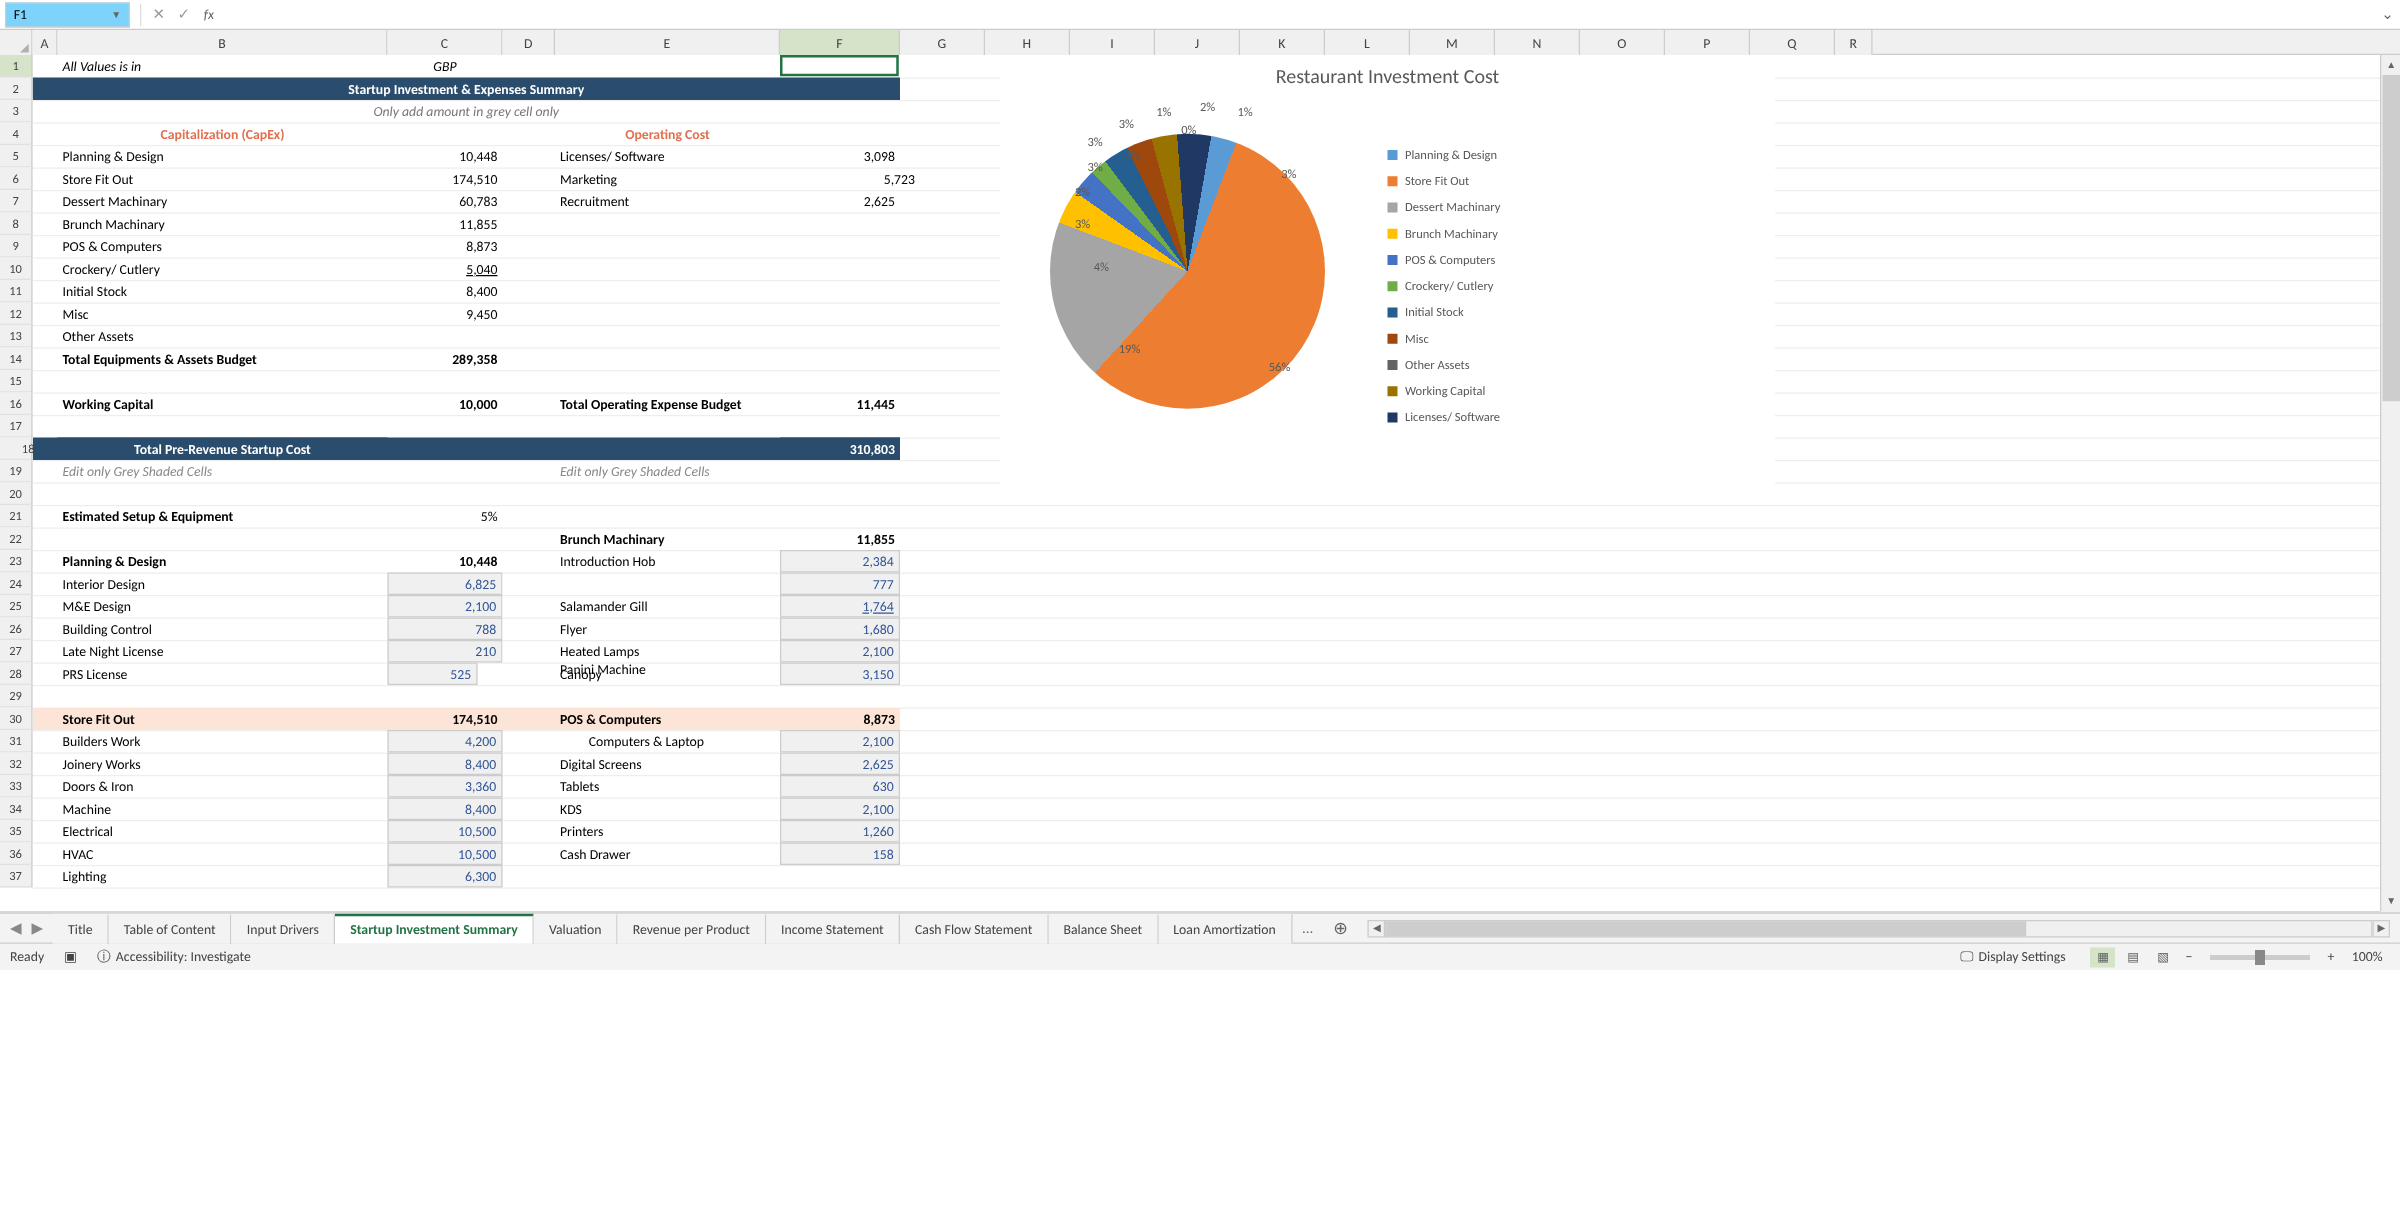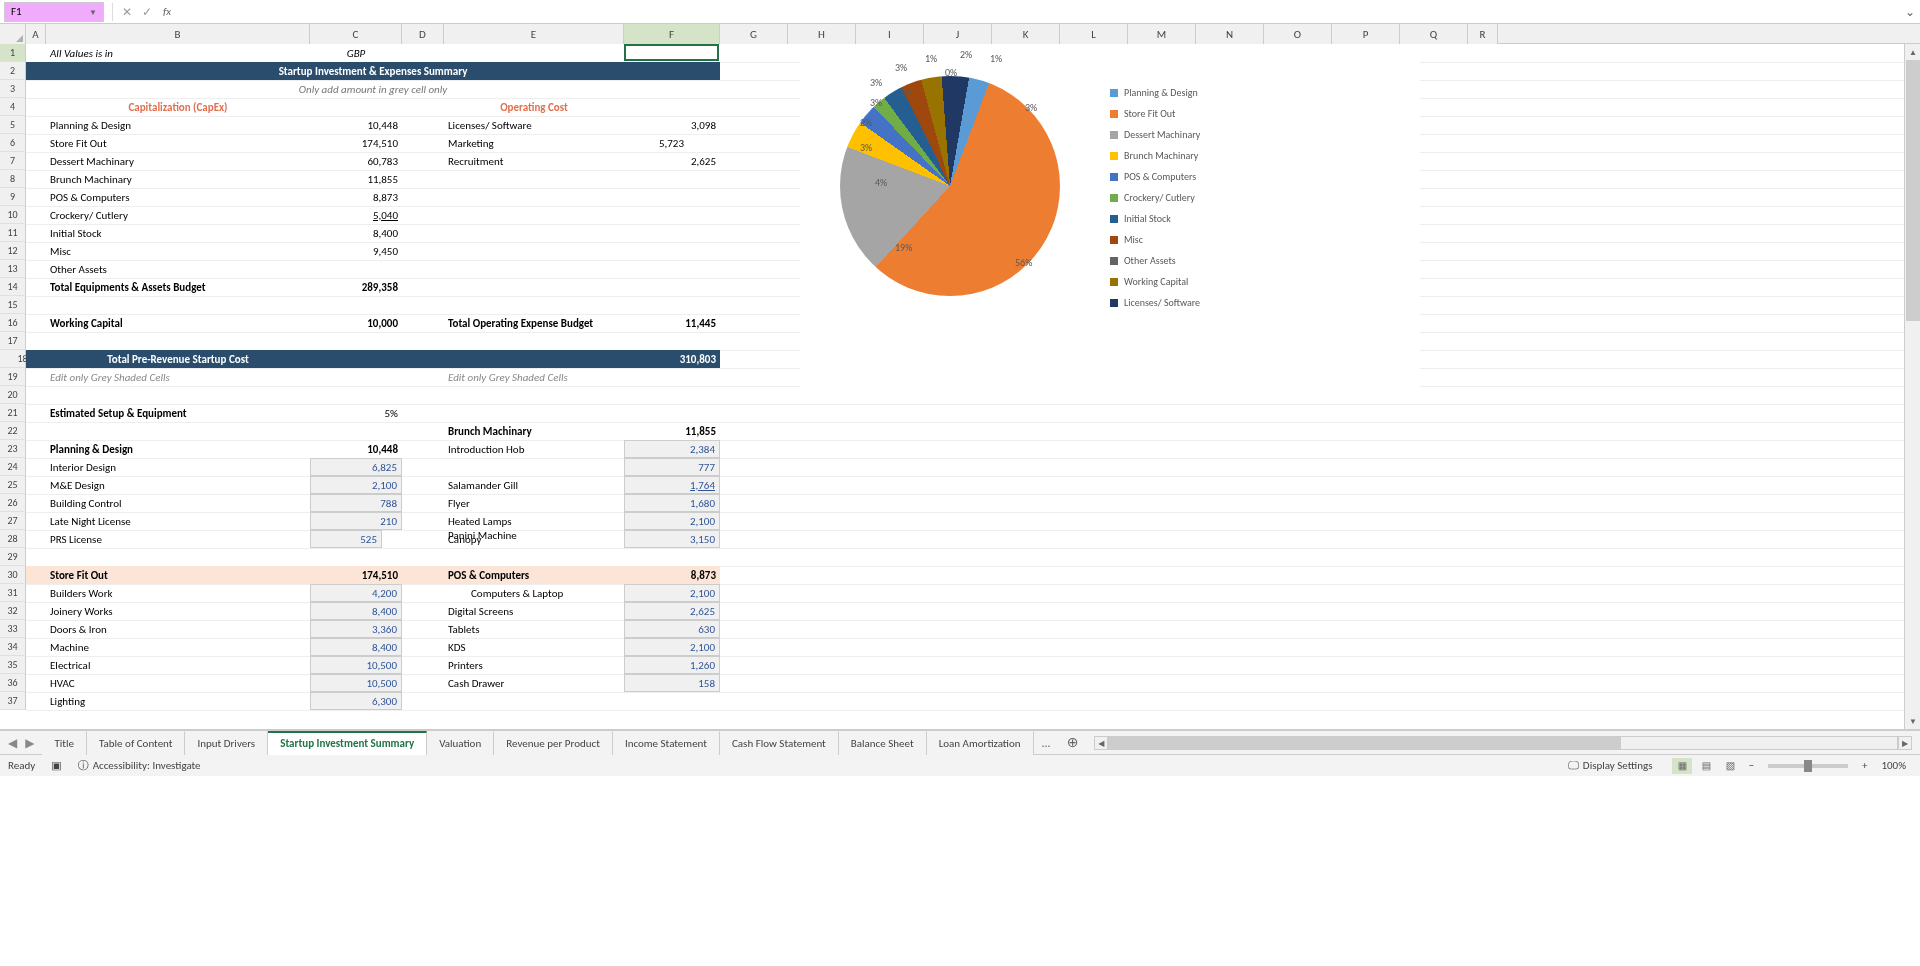--- a/index.html
+++ b/index.html
@@ -1,19 +1,19 @@
 <!DOCTYPE html>
 <html><head>
 <meta charset="utf-8">
 <style>
 * { margin: 0; padding: 0; box-sizing: border-box; }
 body { font-family: Calibri, Arial, sans-serif; font-size: 12px; background: #fff; overflow: hidden; }
 
 .formula-bar { display: flex; align-items: center; height: 24px; border-bottom: 1px solid #ccc; background: #fff; }
-.name-box { width: 100px; border: 1px solid #ccc; margin: 2px 4px; height: 20px; display: flex; align-items: center; padding: 0 6px; font-size: 11px; background: #f0abfc; }
+.name-box { width: 100px; border: 1px solid #ccc; margin: 2px 4px; height: 20px; display: flex; align-items: center; padding: 0 6px; font-size: 11px; background: #7dd3fc; }
 .name-box-arrow { margin-left: auto; color: #666; font-size: 8px; }
 .fb-sep { width: 1px; height: 18px; background: #ddd; margin: 0 4px; }
 .fb-btn { width: 20px; text-align: center; color: #999; font-size: 12px; cursor: pointer; }
 .fx-label { font-style: italic; color: #666; font-size: 11px; padding: 0 6px; }
 .fb-input { flex: 1; height: 20px; border: none; background: #fff; padding: 0 6px; }
 .fb-expand { width: 20px; text-align: center; color: #666; cursor: pointer; }
 
 .grid-area { position: relative; height: 706px; overflow: hidden; border-bottom: 1px solid #ccc; }
 .col-headers { display: flex; height: 20px; background: #f0f0f0; border-bottom: 1px solid #ccc; position: sticky; top: 0; }
 .select-all { width: 26px; height: 20px; border-right: 1px solid #ccc; background: #f0f0f0; cursor: pointer; position: relative; }
@@ -189,21 +189,21 @@
       <div class="cell r" style="left: 284px; top: 182px; width: 92px; text-decoration: underline;">5,040</div>
       <div class="cell " style="left: 20px; top: 200px; width: 264px;">Initial Stock</div>
       <div class="cell r" style="left: 284px; top: 200px; width: 92px;">8,400</div>
       <div class="cell " style="left: 20px; top: 218px; width: 264px;">Misc</div>
       <div class="cell r" style="left: 284px; top: 218px; width: 92px; text-align: right;">9,450</div>
       <div class="cell " style="left: 20px; top: 236px; width: 264px;">Other Assets</div>
       <div class="cell r" style="left: 284px; top: 236px; width: 92px;"></div>
       <div class="cell " style="left: 418px; top: 92px; width: 180px;">Licenses/ Software</div>
       <div class="cell r" style="left: 598px; top: 92px; width: 96px;">3,098</div>
       <div class="cell " style="left: 418px; top: 110px; width: 180px;">Marketing</div>
-      <div class="cell r" style="left: 566px; top: 110px; width: 96px;">5,723</div>
+      <div class="cell r" style="left: 614px; top: 110px; width: 96px;">5,723</div>
       <div class="cell " style="left: 418px; top: 128px; width: 180px;">Recruitment</div>
       <div class="cell r" style="left: 598px; top: 128px; width: 96px;">2,625</div>
       <div class="cell b" style="left: 20px; top: 254px; width: 264px;">Total Equipments &amp; Assets Budget</div>
       <div class="cell b r" style="left: 284px; top: 254px; width: 92px;">289,358</div>
       <div class="cell b" style="left: 20px; top: 290px; width: 264px;">Working Capital</div>
       <div class="cell b r" style="left: 284px; top: 290px; width: 92px;">10,000</div>
       <div class="cell b" style="left: 418px; top: 290px; width: 180px;">Total Operating Expense Budget</div>
       <div class="cell b r" style="left: 598px; top: 290px; width: 96px;">11,445</div>
       <div class="cell navy-bg" style="left: 0px; top: 326px; width: 694px;"></div>
       <div class="cell b navy-bg c" style="left: 20px; top: 326px; width: 264px;">Total Pre-Revenue Startup Cost</div>
@@ -273,20 +273,21 @@
     </div>
   <div class="vscroll">
     <div class="vsb-btn">▲</div>
     <div class="vsb-track">
         <div class="vsb-thumb"></div>
       </div>
     <div class="vsb-btn" style="position:absolute;bottom:0">▼</div>
   </div>
 
   <div class="chart" id="chart" style="left:800px; top:22px; width:620px; height:350px">
+    <div class="chart-title">Restaurant Investment Cost</div>
     <div class="chart-body">
       <div class="pie-wrap">
         <div class="pie" id="pie" style="background: conic-gradient(from 10deg, rgb(91, 155, 213) 0deg, rgb(91, 155, 213) 10.8deg, rgb(237, 125, 49) 10.8deg, rgb(237, 125, 49) 212.4deg, rgb(165, 165, 165) 212.4deg, rgb(165, 165, 165) 280.8deg, rgb(255, 192, 0) 280.8deg, rgb(255, 192, 0) 295.2deg, rgb(68, 114, 196) 295.2deg, rgb(68, 114, 196) 306deg, rgb(112, 173, 71) 306deg, rgb(112, 173, 71) 313.2deg, rgb(37, 94, 145) 313.2deg, rgb(37, 94, 145) 324deg, rgb(158, 72, 14) 324deg, rgb(158, 72, 14) 334.8deg, rgb(99, 99, 99) 334.8deg, rgb(99, 99, 99) 334.8deg, rgb(153, 115, 0) 334.8deg, rgb(153, 115, 0) 345.6deg, rgb(31, 56, 100) 345.6deg, rgb(31, 56, 100) 349.2deg);"></div>
         <div id="pielabels">
             <div class="pie-label" style="left: 125px; top: 6px;">1%</div>
             <div class="pie-label" style="left: 160px; top: 2px;">2%</div>
             <div class="pie-label" style="left: 190px; top: 6px;">1%</div>
             <div class="pie-label" style="left: 95px; top: 15px;">3%</div>
             <div class="pie-label" style="left: 145px; top: 20px;">0%</div>
             <div class="pie-label" style="left: 70px; top: 30px;">3%</div>

